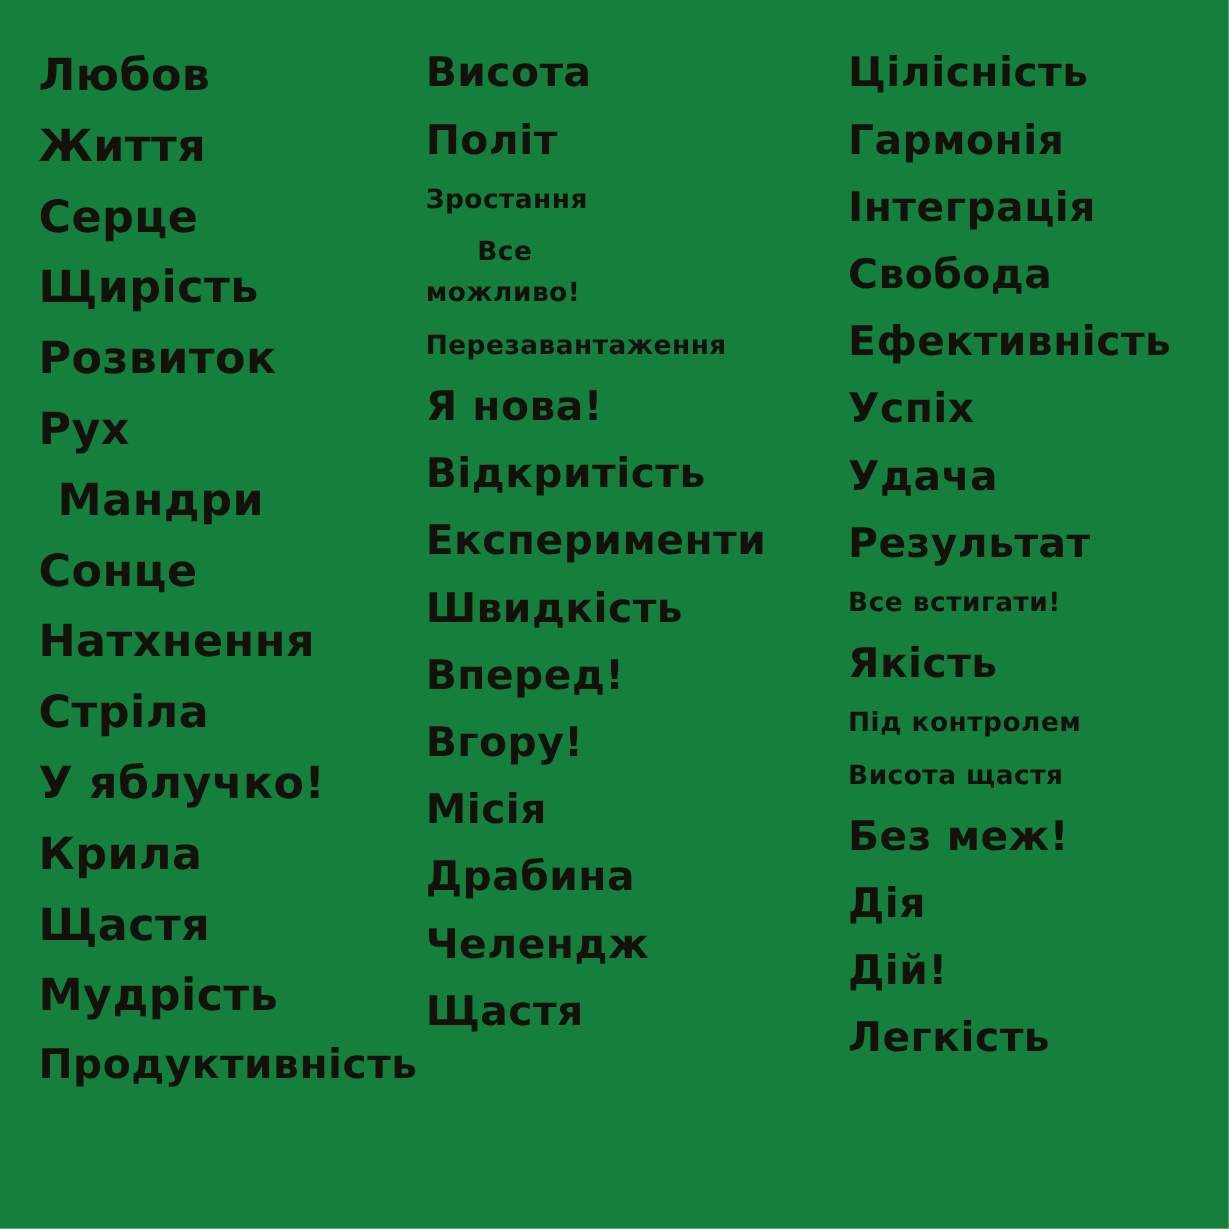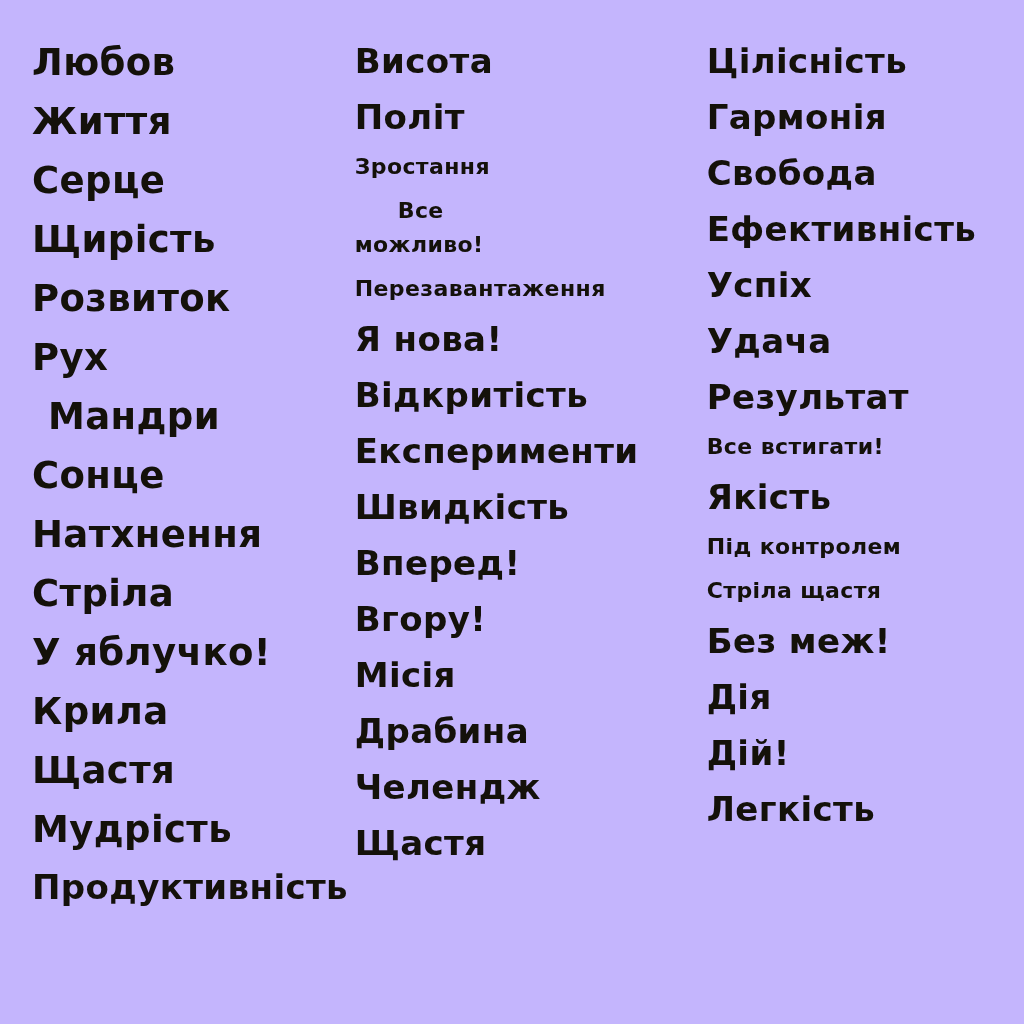--- a/index.html
+++ b/index.html
@@ -47,21 +47,21 @@
   .size-xl { font-size: 37px; }
   .size-l  { font-size: 34px; }
   .size-m  { font-size: 22px; }
 
   
   .tight { margin-bottom: 12px; margin-left: 43px; }
 </style>
 </head>
 <body style="background: rgb(250, 246, 205);">
 
-<div class="page" style="background: #c4b5fd;">
+<div class="page" style="background: #15803d;">
   <div class="columns">
     <div class="column col-0">
         <div class="word size-xl" style="color: rgb(20, 17, 10);">Любов</div>
         <div class="word size-xl" style="color: rgb(20, 17, 10);">Життя</div>
         <div class="word size-xl" style="color: rgb(20, 17, 10);">Серце</div>
         <div class="word size-xl" style="color: rgb(20, 17, 10);">Щирість</div>
         <div class="word size-xl" style="color: rgb(20, 17, 10);">Розвиток</div>
         <div class="word size-xl" style="color: rgb(20, 17, 10);">Рух</div>
         <div class="word size-xl" style="color: rgb(20, 17, 10); margin-left: 16px;">Мандри</div>
         <div class="word size-xl" style="color: rgb(20, 17, 10);">Сонце</div>
@@ -87,28 +87,29 @@
         <div class="word size-l" style="color: rgb(20, 17, 10);">Вперед!</div>
         <div class="word size-l" style="color: rgb(20, 17, 10);">Вгору!</div>
         <div class="word size-l" style="color: rgb(20, 17, 10);">Місія</div>
         <div class="word size-l" style="color: rgb(20, 17, 10);">Драбина</div>
         <div class="word size-l" style="color: rgb(20, 17, 10);">Челендж</div>
         <div class="word size-l" style="color: rgb(20, 17, 10);">Щастя</div>
       </div>
     <div class="column col-2">
         <div class="word size-l" style="color: rgb(20, 17, 10);">Цілісність</div>
         <div class="word size-l" style="color: rgb(20, 17, 10);">Гармонія</div>
+        <div class="word size-l" style="color: rgb(20, 17, 10);">Інтеграція</div>
         <div class="word size-l" style="color: rgb(20, 17, 10);">Свобода</div>
         <div class="word size-l" style="color: rgb(20, 17, 10);">Ефективність</div>
         <div class="word size-l" style="color: rgb(20, 17, 10);">Успіх</div>
         <div class="word size-l" style="color: rgb(20, 17, 10);">Удача</div>
         <div class="word size-l" style="color: rgb(20, 17, 10);">Результат</div>
         <div class="word size-m" style="color: rgb(20, 17, 10);">Все встигати!</div>
         <div class="word size-l" style="color: rgb(20, 17, 10);">Якість</div>
         <div class="word size-m" style="color: rgb(20, 17, 10);">Під контролем</div>
-        <div class="word size-m" style="color: rgb(20, 17, 10);">Стріла щастя</div>
+        <div class="word size-m" style="color: rgb(20, 17, 10);">Висота щастя</div>
         <div class="word size-l" style="color: rgb(20, 17, 10);">Без меж!</div>
         <div class="word size-l" style="color: rgb(20, 17, 10);">Дія</div>
         <div class="word size-l" style="color: rgb(20, 17, 10);">Дій!</div>
         <div class="word size-l" style="color: rgb(20, 17, 10);">Легкість</div>
       </div>
   </div>
 </div>
 
 </body></html>

